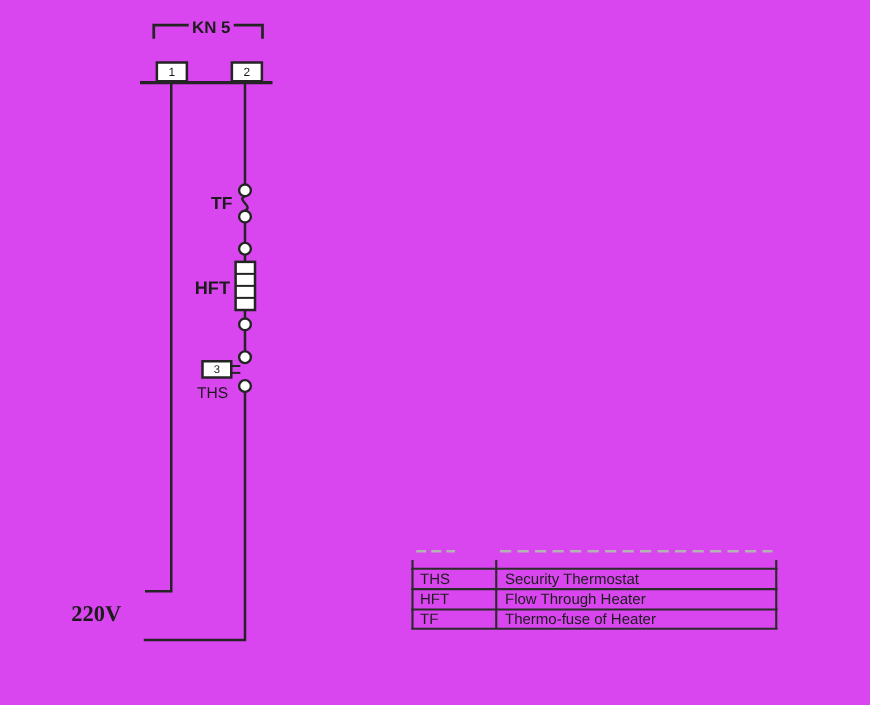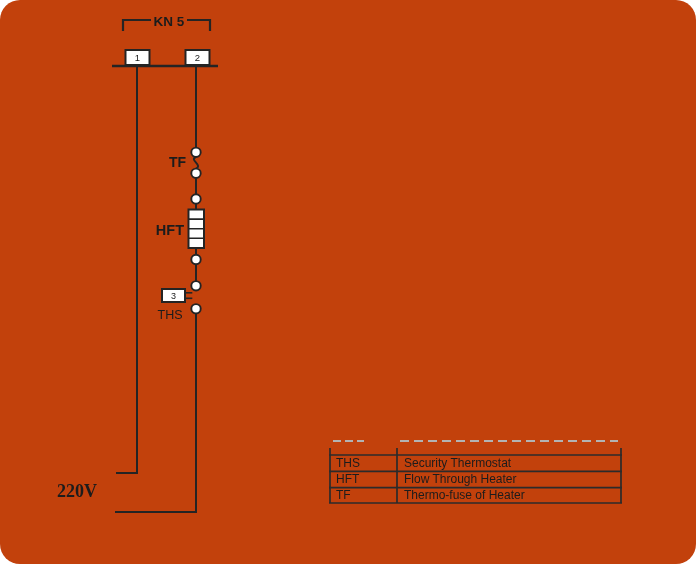--- a/index.html
+++ b/index.html
@@ -5,23 +5,22 @@
   html, body {
     margin: 0;
     padding: 0;
     background: #ffffff;
     font-family: "Liberation Sans", sans-serif;
   }
   .canvas {
     position: relative;
     width: 696px;
     height: 564px;
-    background: #c2410c;
+    background: #d946ef;
     overflow: hidden;
-    border-radius: 20px;
   }
   svg text {
     fill: #1c1c1c;
     font-family: "Liberation Sans", sans-serif;
   }
   .lbl-bold { font-weight: bold; }
   .supply-label {
     font-family: "Liberation Serif", serif;
     font-weight: bold;
   }

